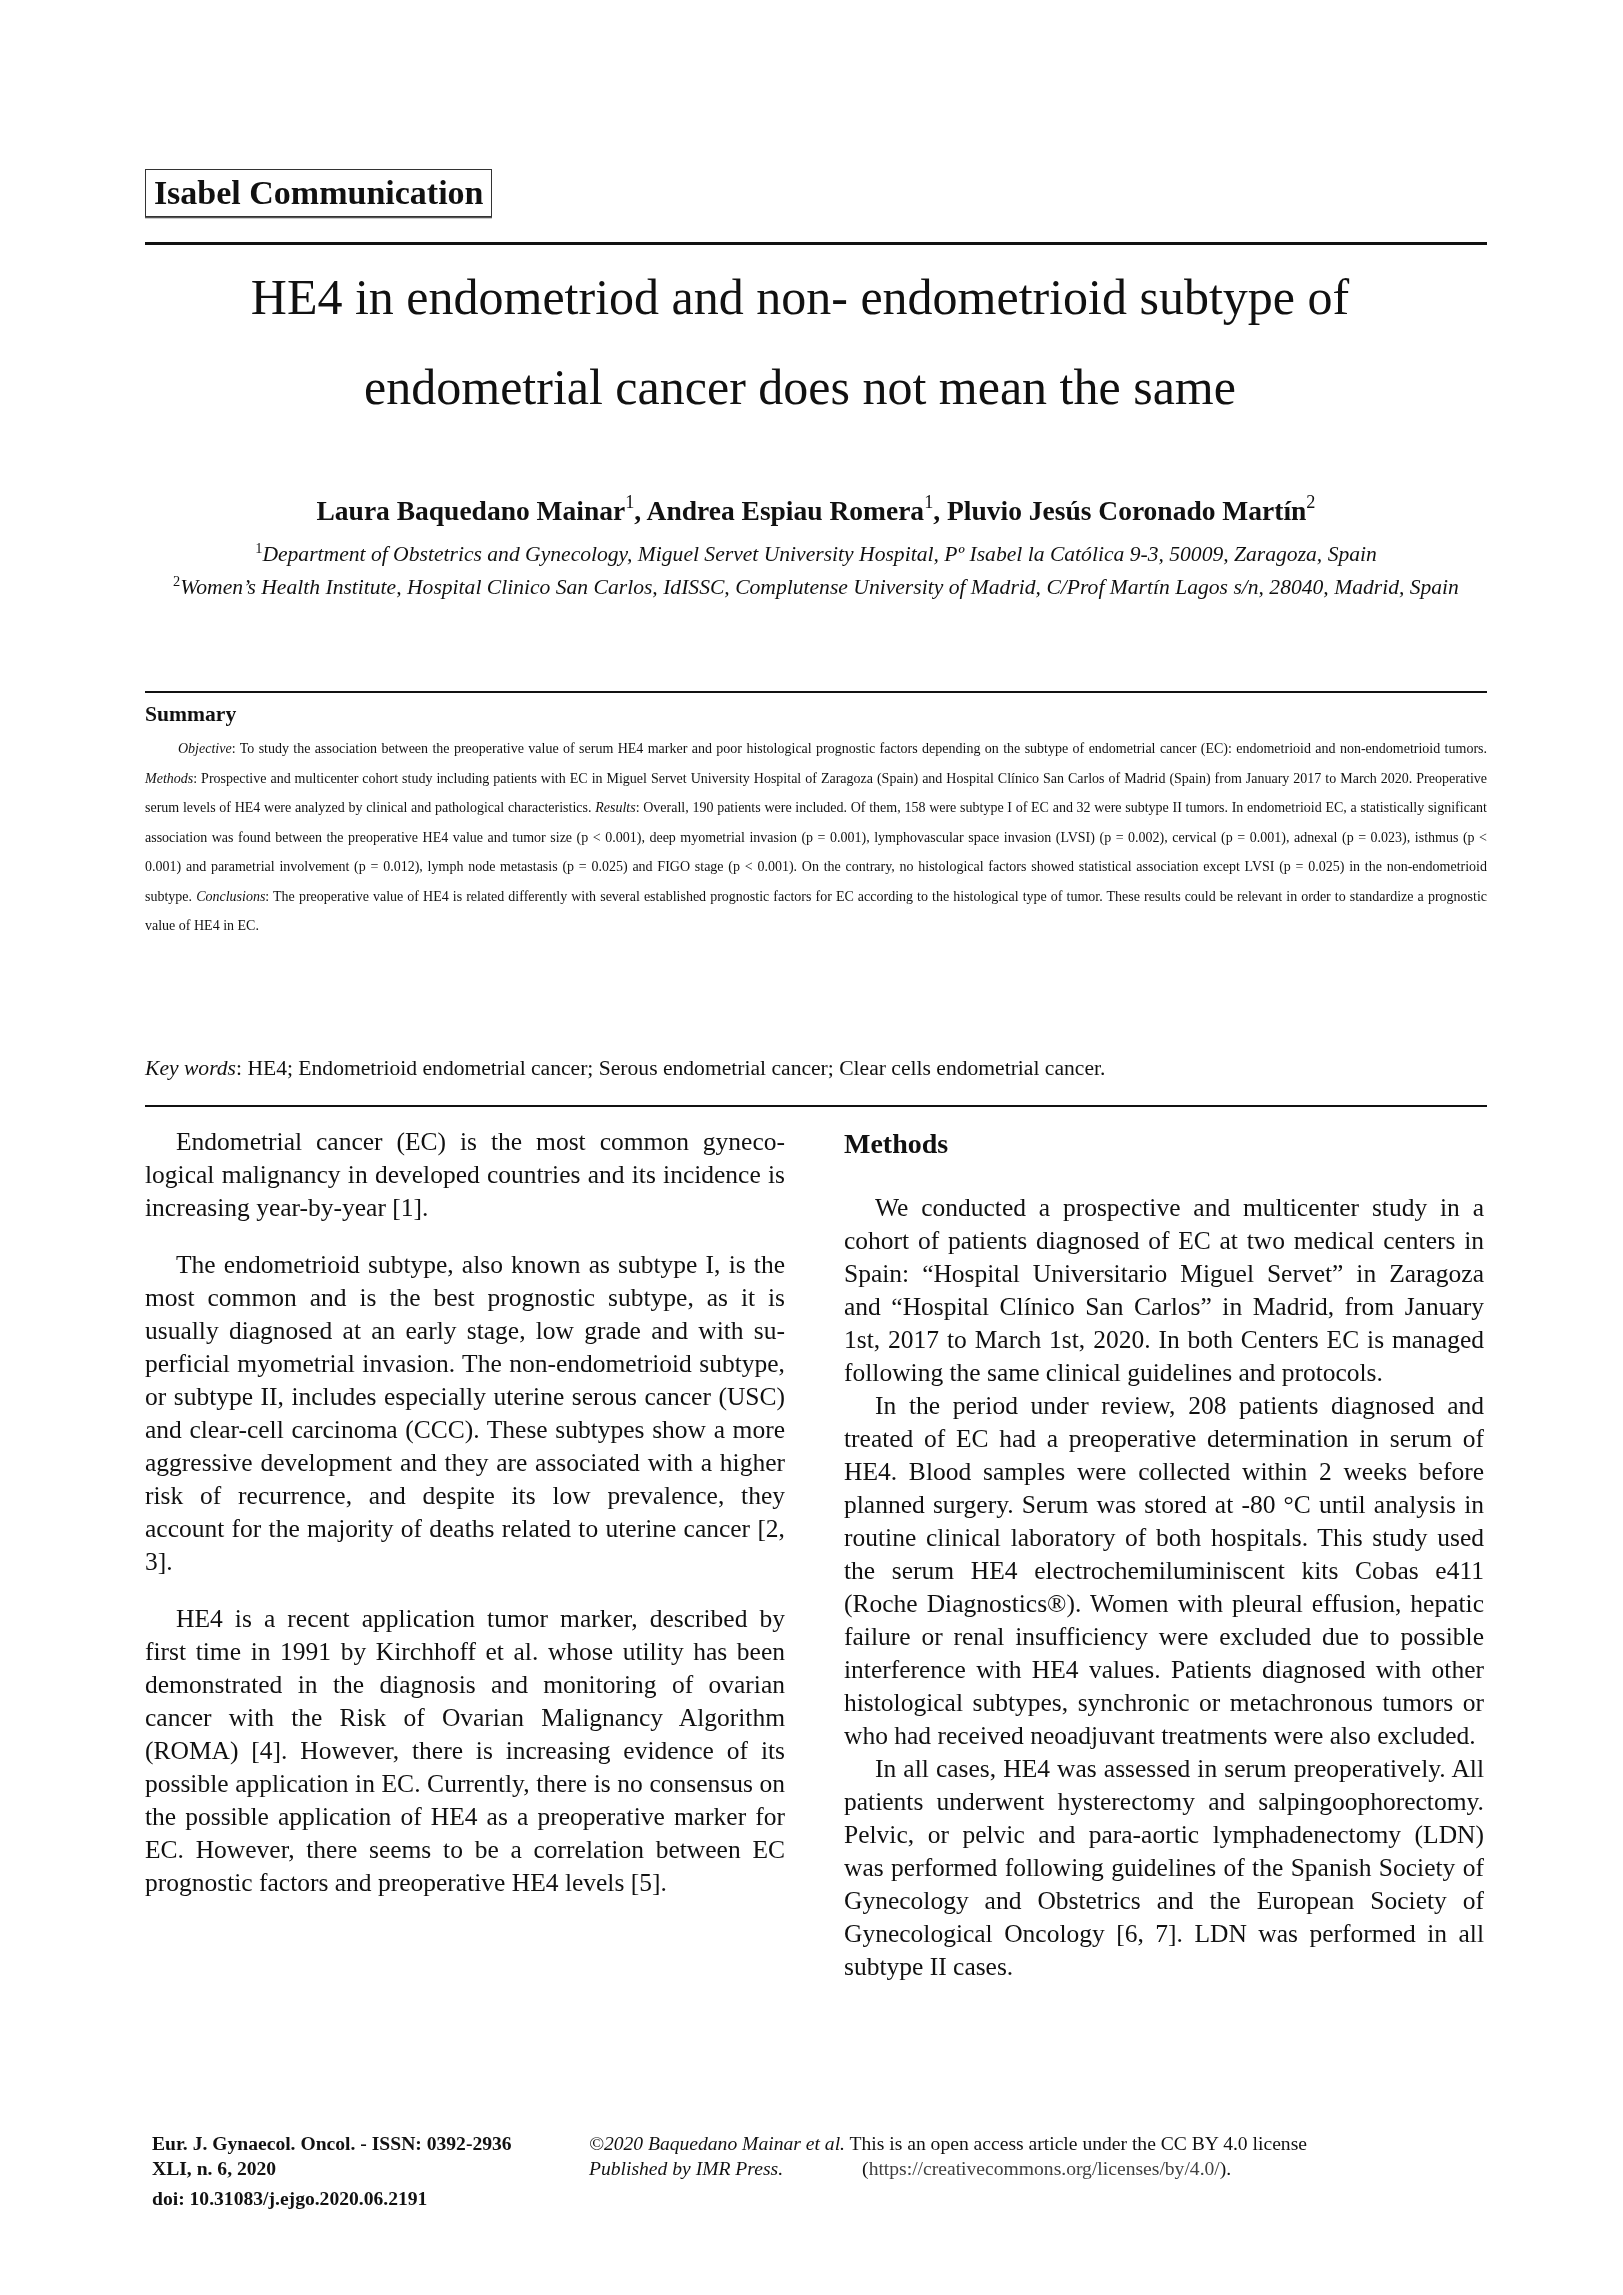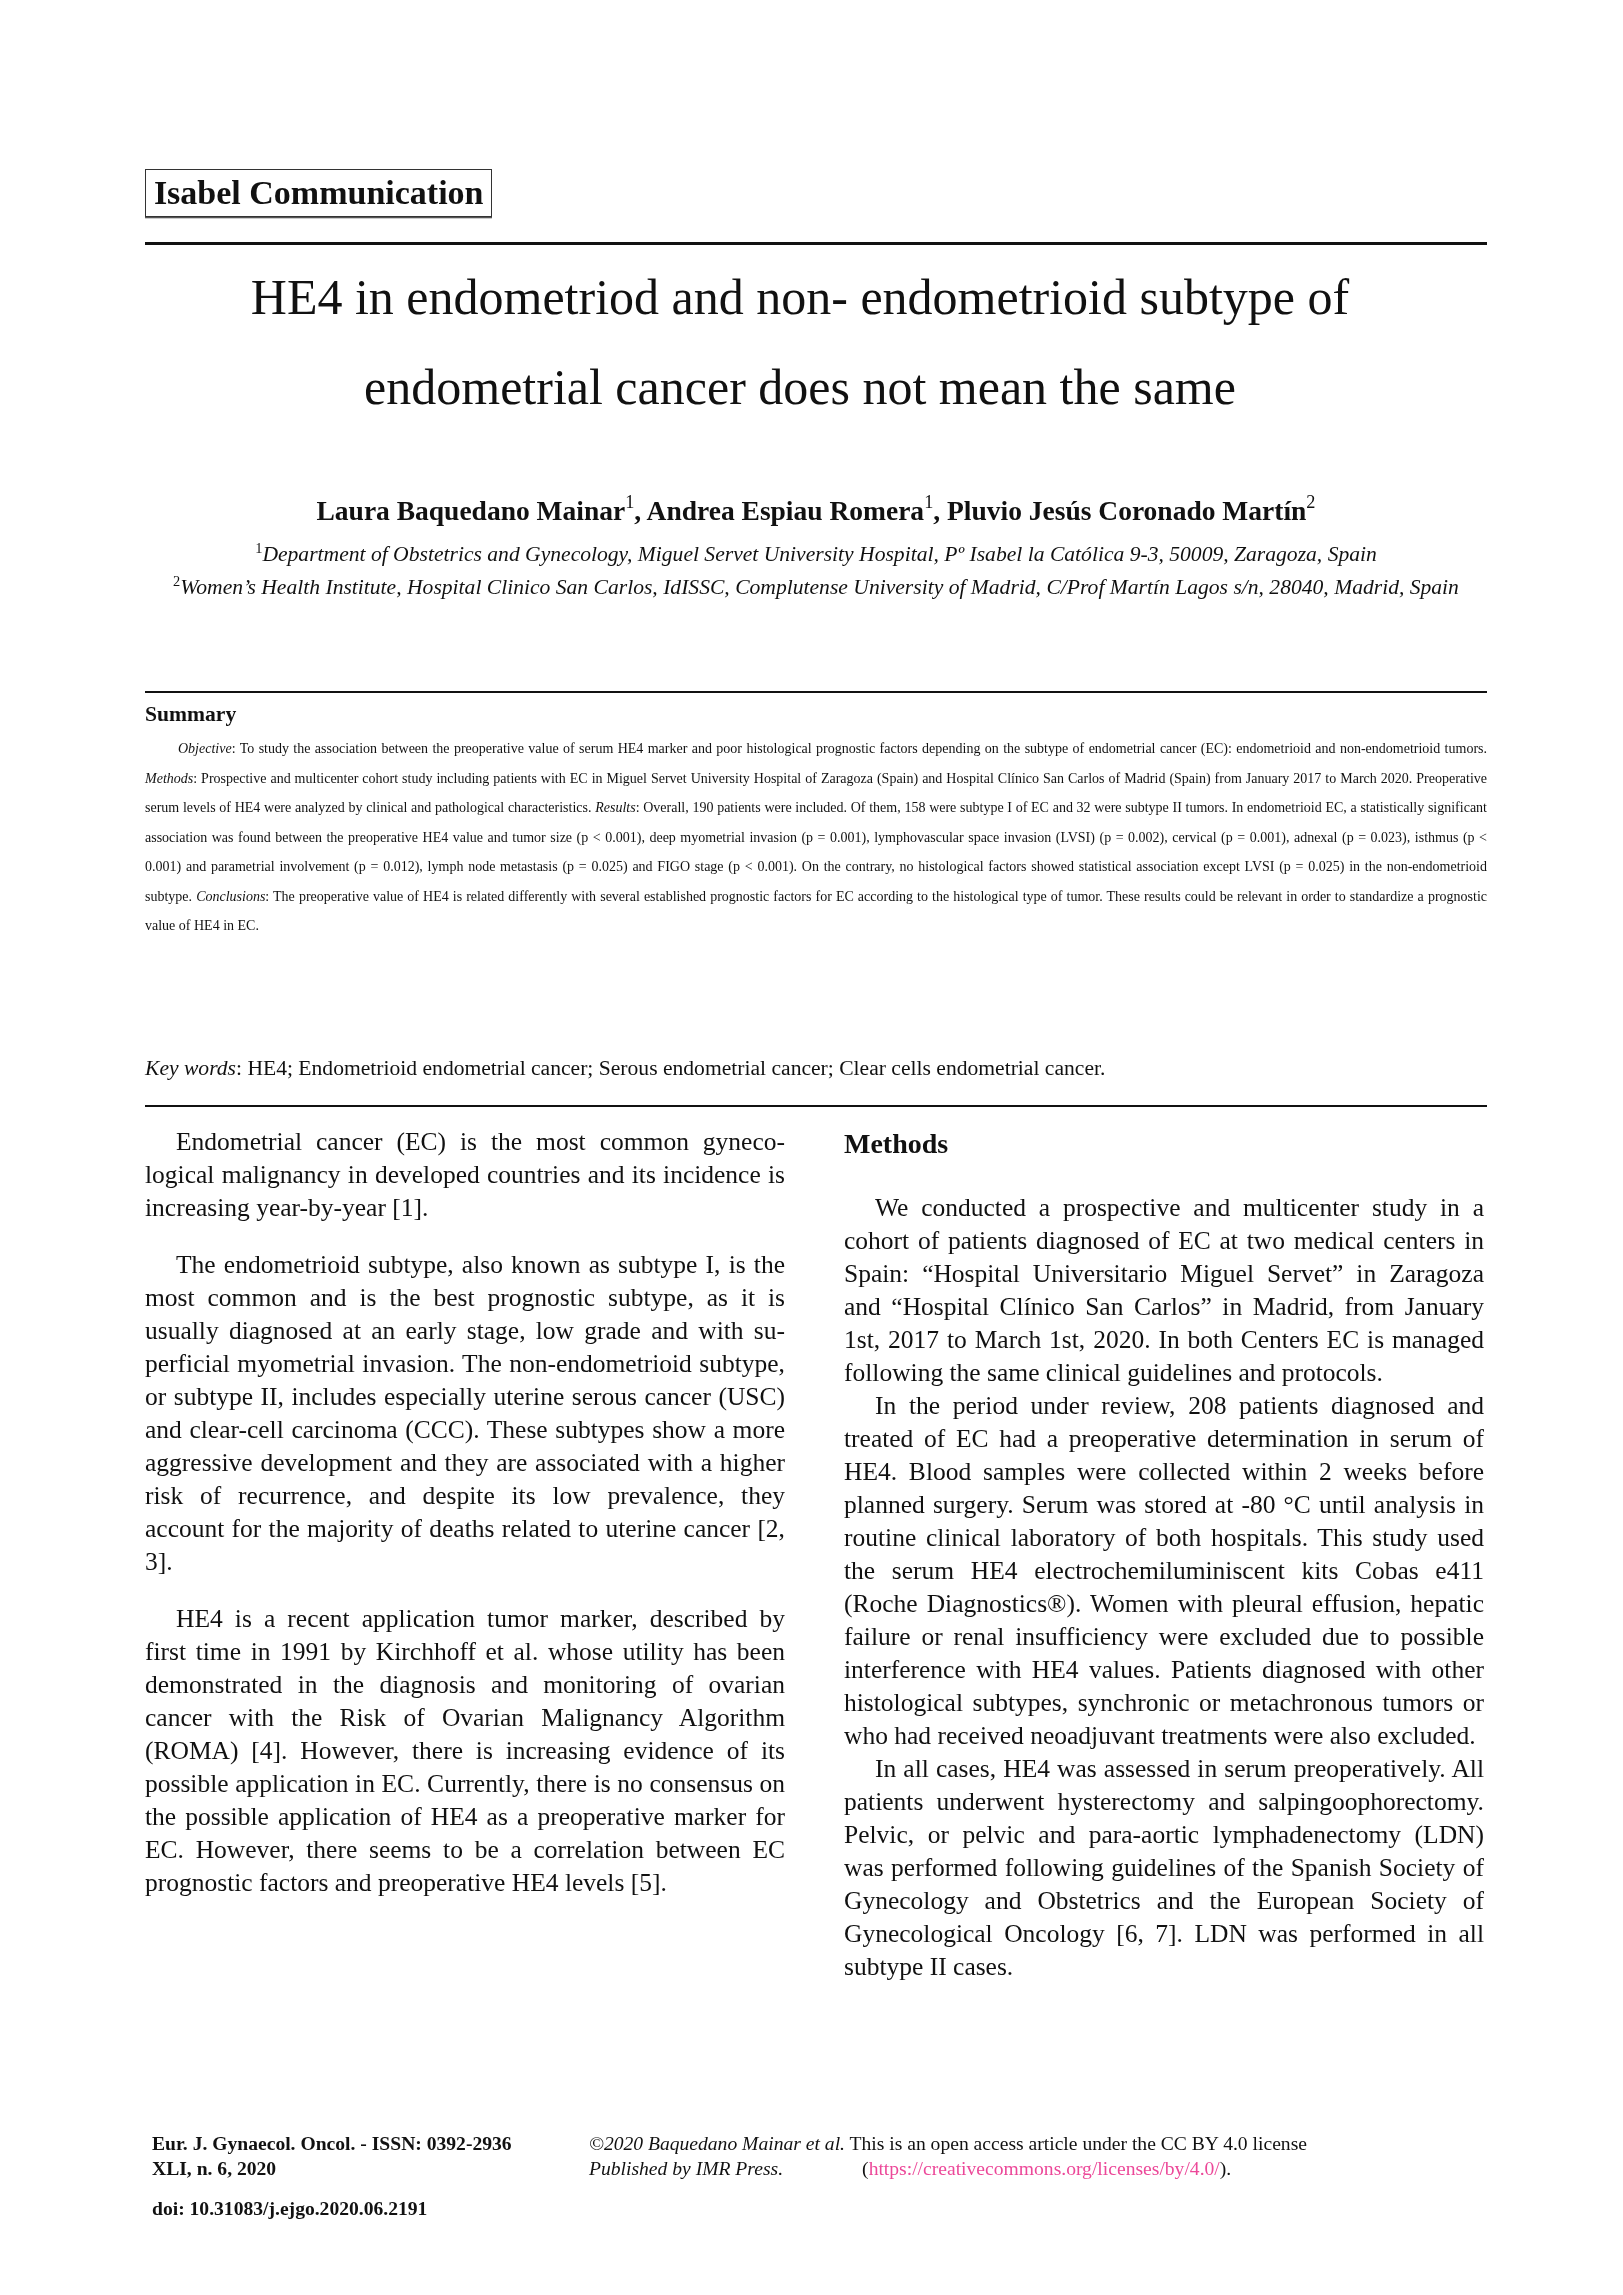--- a/index.html
+++ b/index.html
@@ -36,21 +36,21 @@
   .keywords { left: 145px; width: 1342px; top: 1054px; font-size: 21.6px; line-height: 29.5px; }
   .col { width: 640px; font-size: 25.5px; line-height: 33px; text-align: justify; }
   .col-left { left: 145px; }
   .col-right { left: 844px; }
   .col h2 { font-size: 28px; font-weight: bold; margin: 0 0 29px 0; line-height: 37px; }
   .col p { margin: 0; text-indent: 31px; hyphens: manual; }
   .col-left p + p { margin-top: 24px; }
   .footer { top: 2131px; font-size: 19.6px; line-height: 25px; }
   .foot-left { left: 152px; font-weight: bold; }
   .foot-right { left: 589px; }
-  .link { color: #ec4899; }
+  .link { color: #404040; }
   i, em { font-style: italic; }
 </style>
 </head>
 <body>
 
 <div class="abs section-badge">Isabel Communication</div>
 
 <div class="abs rule" style="top:242px;height:3.3px;"></div>
 
 <div class="abs title">
@@ -90,20 +90,20 @@
 <div class="abs col col-right" style="top:1125px;">
   <h2>Methods</h2>
   <p>We conducted a prospective and multicenter study in a cohort of patients diagnosed of EC at two medical centers in Spain: “Hospital Universitario Miguel Servet” in Zaragoza and “Hospital Clínico San Carlos” in Madrid, from January 1st, 2017 to March 1st, 2020.  In both Centers EC is man­aged following the same clinical guidelines and protocols.</p>
   <p>In the period under review, 208 patients diagnosed and treated of EC had a preoperative determination in serum of HE4.  Blood samples were collected within 2 weeks before planned surgery.  Serum was stored at -80 °C until analysis in routine clinical laboratory of both hospitals.  This study used the serum HE4 electrochemiluminiscent kits Cobas e411 (Roche Diagnostics®).  Women with pleural effu­sion, hepatic failure or renal insufficiency were excluded due to possible interference with HE4 values.  Patients diagnosed with other histological subtypes, synchronic or metachronous tumors or who had received neoadjuvant treatments were also excluded.</p>
   <p>In all cases, HE4 was assessed in serum preoperatively. All patients underwent hysterectomy and salpingoophorec­tomy.  Pelvic, or pelvic and para-aortic lymphadenectomy (LDN) was performed following guidelines of the Span­ish Society of Gynecology and Obstetrics and the European Society of Gynecological Oncology [6, 7].  LDN was per­formed in all subtype II cases.</p>
 </div>
 
 <div class="abs footer foot-left">
   <div>Eur. J. Gynaecol. Oncol. - ISSN: 0392-2936</div>
   <div>XLI, n. 6, 2020</div>
-  <div style="margin-top:15px;font-family:Liberation Serif, serif;">doi: 10.31083/j.ejgo.2020.06.2191</div>
+  <div style="margin-top:5px;font-family:Liberation Serif, serif;">doi: 10.31083/j.ejgo.2020.06.2191</div>
 </div>
 
 <div class="abs footer foot-right">
   <div><i>©2020 Baquedano Mainar et al.</i><span> This is an open access article under the CC BY 4.0 license</span></div>
   <div><i>Published by IMR Press.</i><span style="display:inline-block;width:79px;"></span><span>(</span><span class="link">https://creativecommons.org/licenses/by/4.0/</span><span>).</span></div>
 </div>
 
 
 </body></html>

